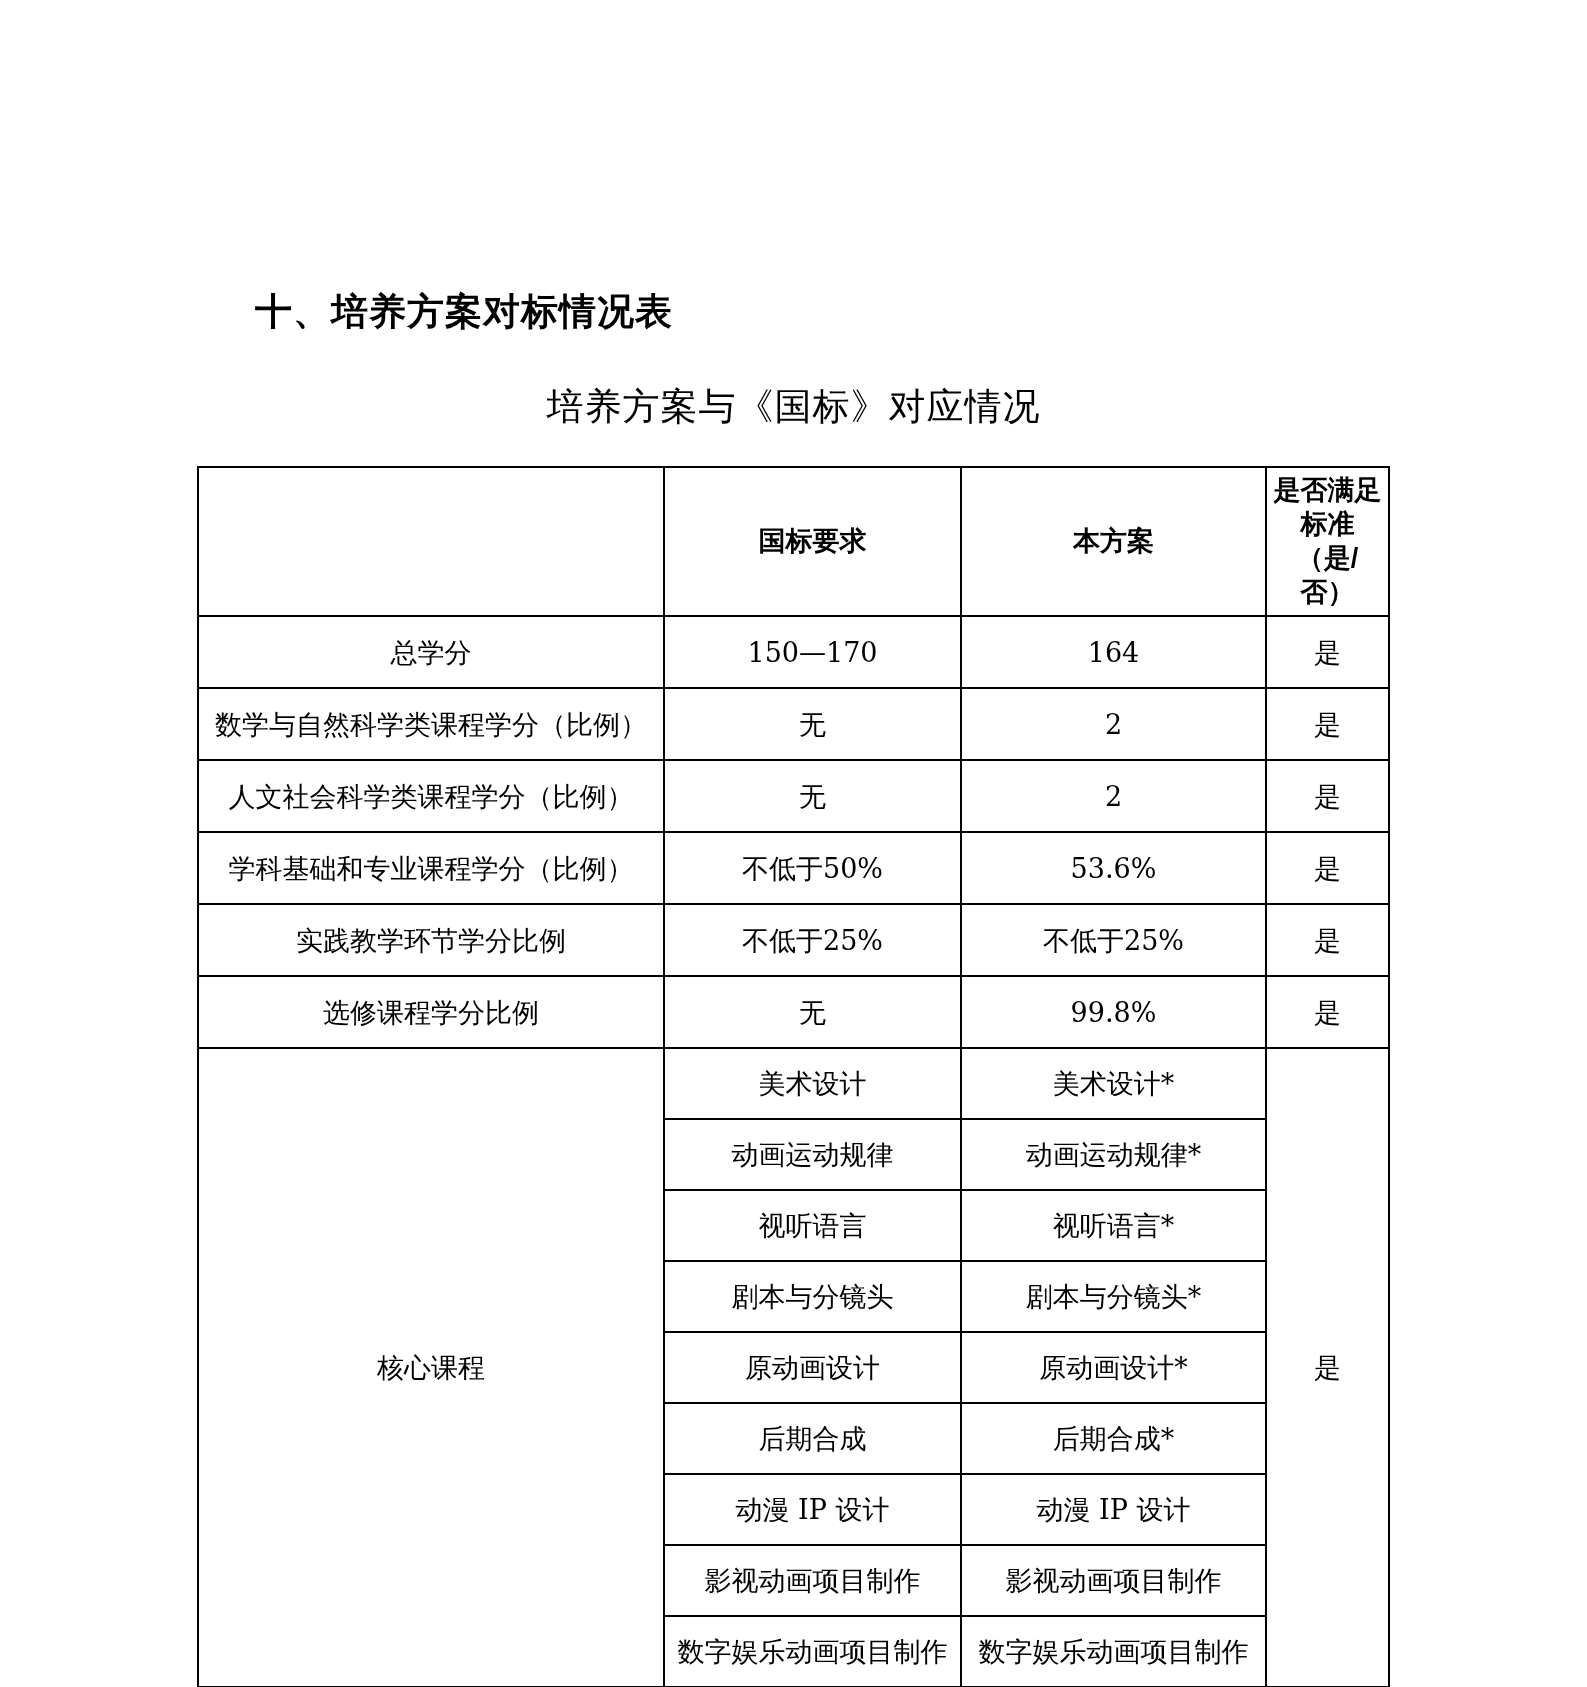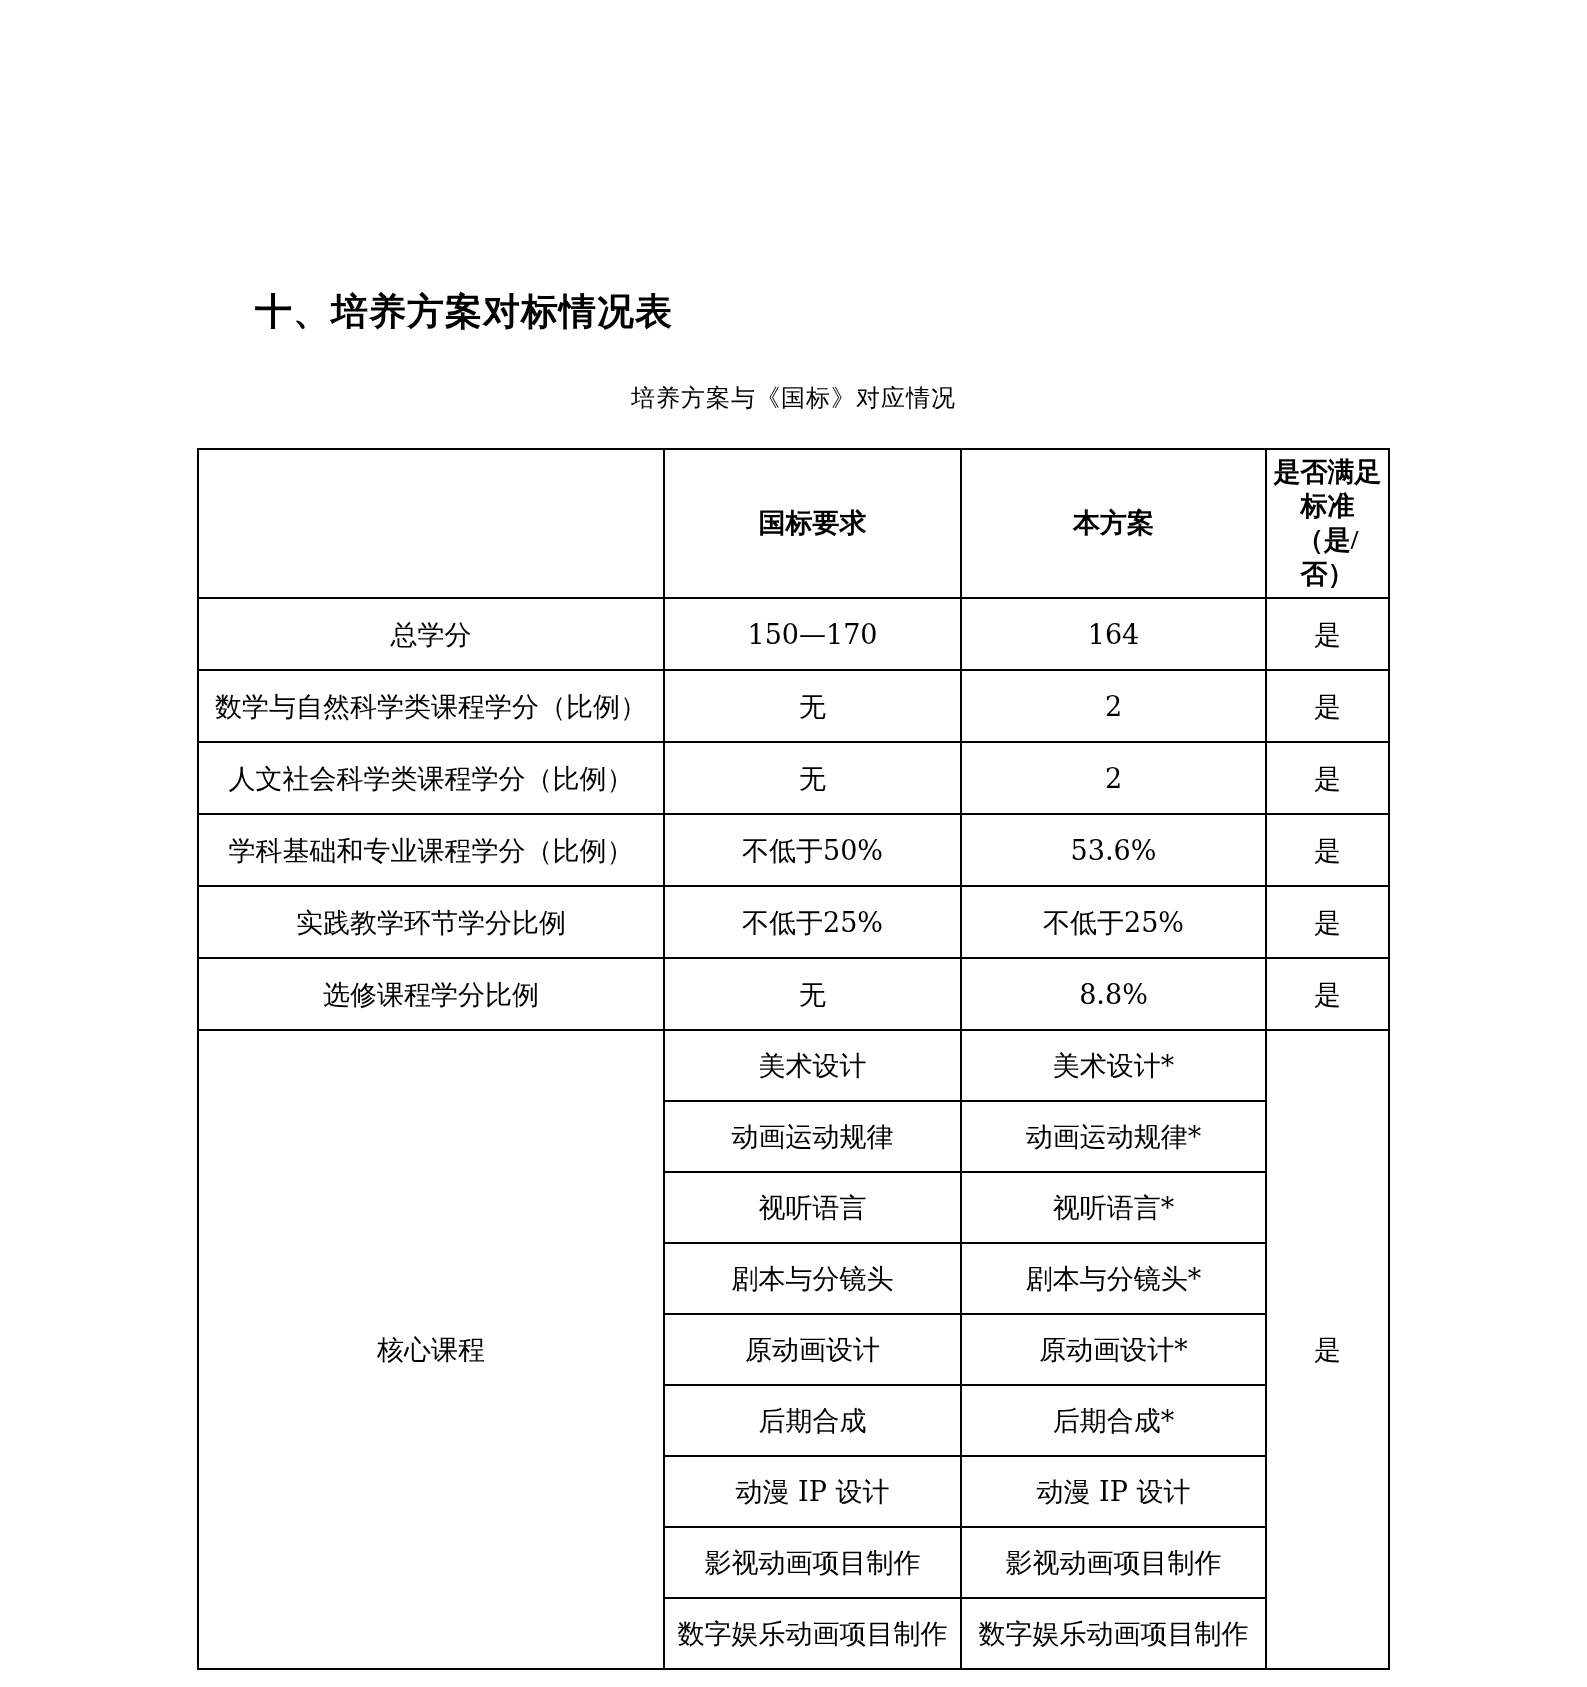--- a/index.html
+++ b/index.html
@@ -26,21 +26,21 @@
     font-weight: bold;
     font-size: 37px;
     letter-spacing: 1px;
     margin: 0;
     padding-top: 290px;
     padding-left: 85px;
     line-height: 1.2;
   }
   .table-caption {
     text-align: center;
-    font-size: 24px;
+    font-size: 37px;
     margin-top: 48px;
     margin-bottom: 0;
     letter-spacing: 1px;
   }
   table.main {
     border-collapse: collapse;
     width: 1191px;
     margin: 34px auto 0 auto;
     table-layout: fixed;
   }
@@ -57,21 +57,21 @@
   col.c3 { width: 305px; }
   col.c4 { width: 123px; }
 
   .hdr {
     font-family: "Liberation Sans", sans-serif;
     font-weight: bold;
     font-size: 28px;
     border-radius: 15px;
   }
   .hdr-small {
-    font-family: Liberation Serif, serif;
+    font-family: Liberation Sans, sans-serif;
     font-weight: bold;
     font-size: 25px;
     line-height: 1.2;
   }
   .row-tall td { height: 58px; }
   .head-row td { height: 122px; }
   .bold-serif { font-weight: normal; }
   .core-label { font-size: 28px; border-radius: 11px; }
   .courses td { height: 57px; font-size: 27px; }
 </style>
@@ -134,21 +134,21 @@
       <tr class="row-tall">
         <td>实践教学环节学分比例</td>
         <td class="bold-serif">不低于25%</td>
         <td class="bold-serif">不低于25%</td>
         <td>是</td>
       </tr>
 
       <tr class="row-tall">
         <td>选修课程学分比例</td>
         <td>无</td>
-        <td class="bold-serif">8.8%</td>
+        <td class="bold-serif">99.8%</td>
         <td>是</td>
       </tr>
 
       <tr class="courses">
         <td class="core-label" rowspan="9">核心课程</td>
         <td>美术设计</td>
         <td>美术设计*</td>
         <td rowspan="9">是</td>
       </tr>
       <tr class="courses">

